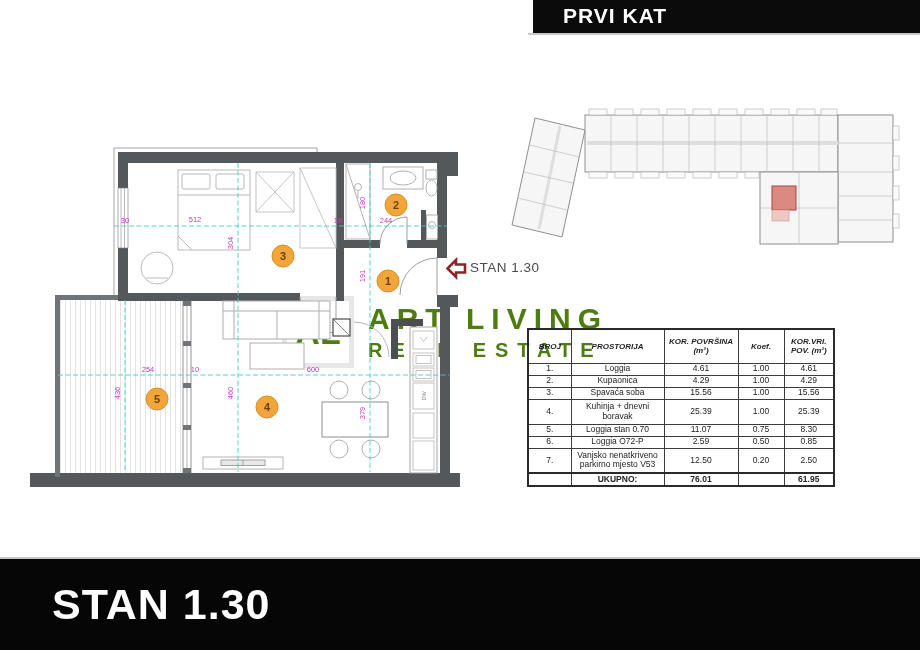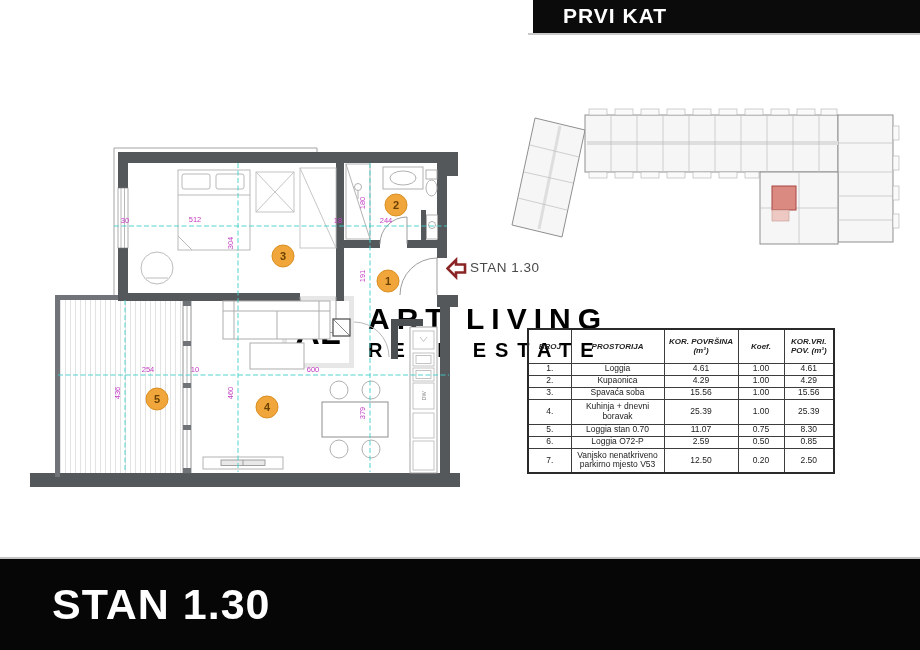--- a/index.html
+++ b/index.html
@@ -11,21 +11,21 @@
 
   
   #header-bar{
     left:533px;top:0;width:387px;height:35px;background:#0b0b0b;z-index:3;
     color:#fff;font-size:21px;font-weight:bold;letter-spacing:1px;
     line-height:31px;padding-left:30px;box-sizing:border-box;
   }
   #header-underline{left:528px;top:33px;width:392px;height:2px;background:#c9c9c9;z-index:3;}
 
   
-  #watermark{left:282px;top:296px;display:flex;align-items:center;gap:14px;z-index:1;color:#000000;}
+  #watermark{left:282px;top:296px;display:flex;align-items:center;gap:14px;z-index:1;color:#4d7c0f;}
   #watermark .wm-logo{
     width:62px;height:62px;border:5px solid #e7e7e7;display:flex;align-items:center;justify-content:center;
     font-size:34px;font-weight:bold;
   }
   #watermark .wm-l1{font-size:30px;font-weight:bold;letter-spacing:7px;white-space:nowrap;}
   #watermark .wm-l2{font-size:20px;font-weight:bold;letter-spacing:9px;white-space:nowrap;margin-top:3px;}
 
   
   #plan-svg{left:28px;top:143px;z-index:2;}
   #overview-svg{left:505px;top:96px;z-index:2;}
@@ -375,18 +375,25 @@
         <td>0.50</td>
         <td>0.85</td>
       </tr>
       <tr class="h2">
         <td>7.</td>
         <td>Vanjsko nenatkriveno parkirno mjesto V53</td>
         <td>12.50</td>
         <td>0.20</td>
         <td>2.50</td>
       </tr>
+      <tr class="total">
+        <td></td>
+        <td>UKUPNO:</td>
+        <td>76.01</td>
+        <td></td>
+        <td>61.95</td>
+      </tr>
     </tbody>
   </table>
 </div>
 
 <div class="abs" id="footer-line"></div>
 <div class="abs" id="footer-bar">STAN 1.30</div>
 
 </body></html>

